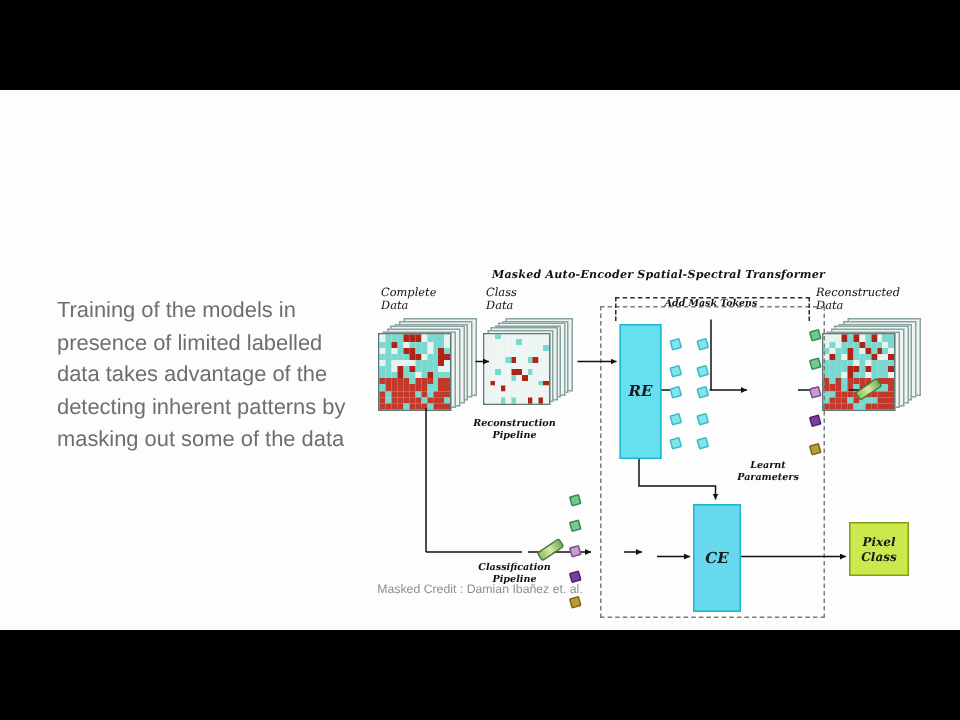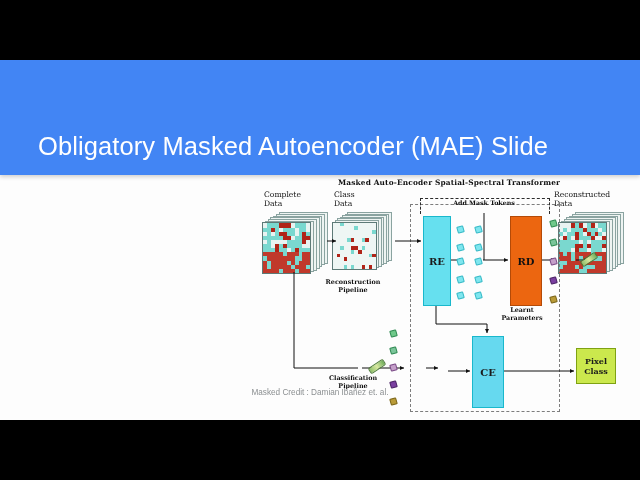--- a/index.html
+++ b/index.html
@@ -34,21 +34,21 @@
   }
 
   
   #body-text{
     position:absolute;left:38px;top:137px;width:208px;
     color:#6b6f71;font-size:14.6px;line-height:21.5px;
   }
 
   
   #figure{
-    position:absolute;left:258px;top:118px;width:382px;height:242px;
+    position:absolute;left:248px;top:118px;width:382px;height:242px;font-style:italic;
   }
   #fig-title{
     position:absolute;left:0;top:0;width:382px;text-align:center;
     font-family:"DejaVu Serif", serif;font-weight:700;
     font-size:7.4px;color:#111;letter-spacing:.15px;
   }
   .collabel{
     position:absolute;text-align:left;
     font-family:"DejaVu Serif", serif;font-size:7.6px;color:#111;
     line-height:9px;
@@ -140,24 +140,22 @@
 </head>
 <body>
 
 <div id="stage">
 
   <div class="bar top"></div>
   <div class="bar bottom"></div>
 
   <div id="slide">
 
-    <div id="header">
-      <div id="slide-title">Obligatory Masked Autoencoder (MAE) Slide</div>
-    </div>
-
+
+    <div id="body-text">Training of the models in presence of limited labelled data takes advantage of the detecting inherent patterns by masking out some of the data</div>
 
     <div id="figure">
 
       <div id="fig-title">Masked Auto-Encoder Spatial-Spectral Transformer</div>
 
       <div class="collabel" id="lab-complete">
         <div>Complete</div>
         <div>Data</div>
       </div>
       <div class="collabel" id="lab-masked">
@@ -630,21 +628,20 @@
             <i style="background: rgb(192, 57, 43);"></i>
             <i style="background: rgb(192, 57, 43);"></i>
           </div>
         </div>
 
       <div id="tf-box"></div>
       <div id="mask-box"></div>
       <div id="mask-label">Add Mask Tokens</div>
 
       <div class="blk" id="blk-re">RE</div>
-      <div class="blk" id="blk-rd">RD</div>
       <div class="blk" id="blk-pixel">
         <span>Pixel</span>
         <span>Class</span>
       </div>
 
       <div class="blk" id="blk-ce">CE</div>
 
       <div class="pipecap" id="cap-recon">
         <div>Reconstruction</div>
         <div>Pipeline</div>

